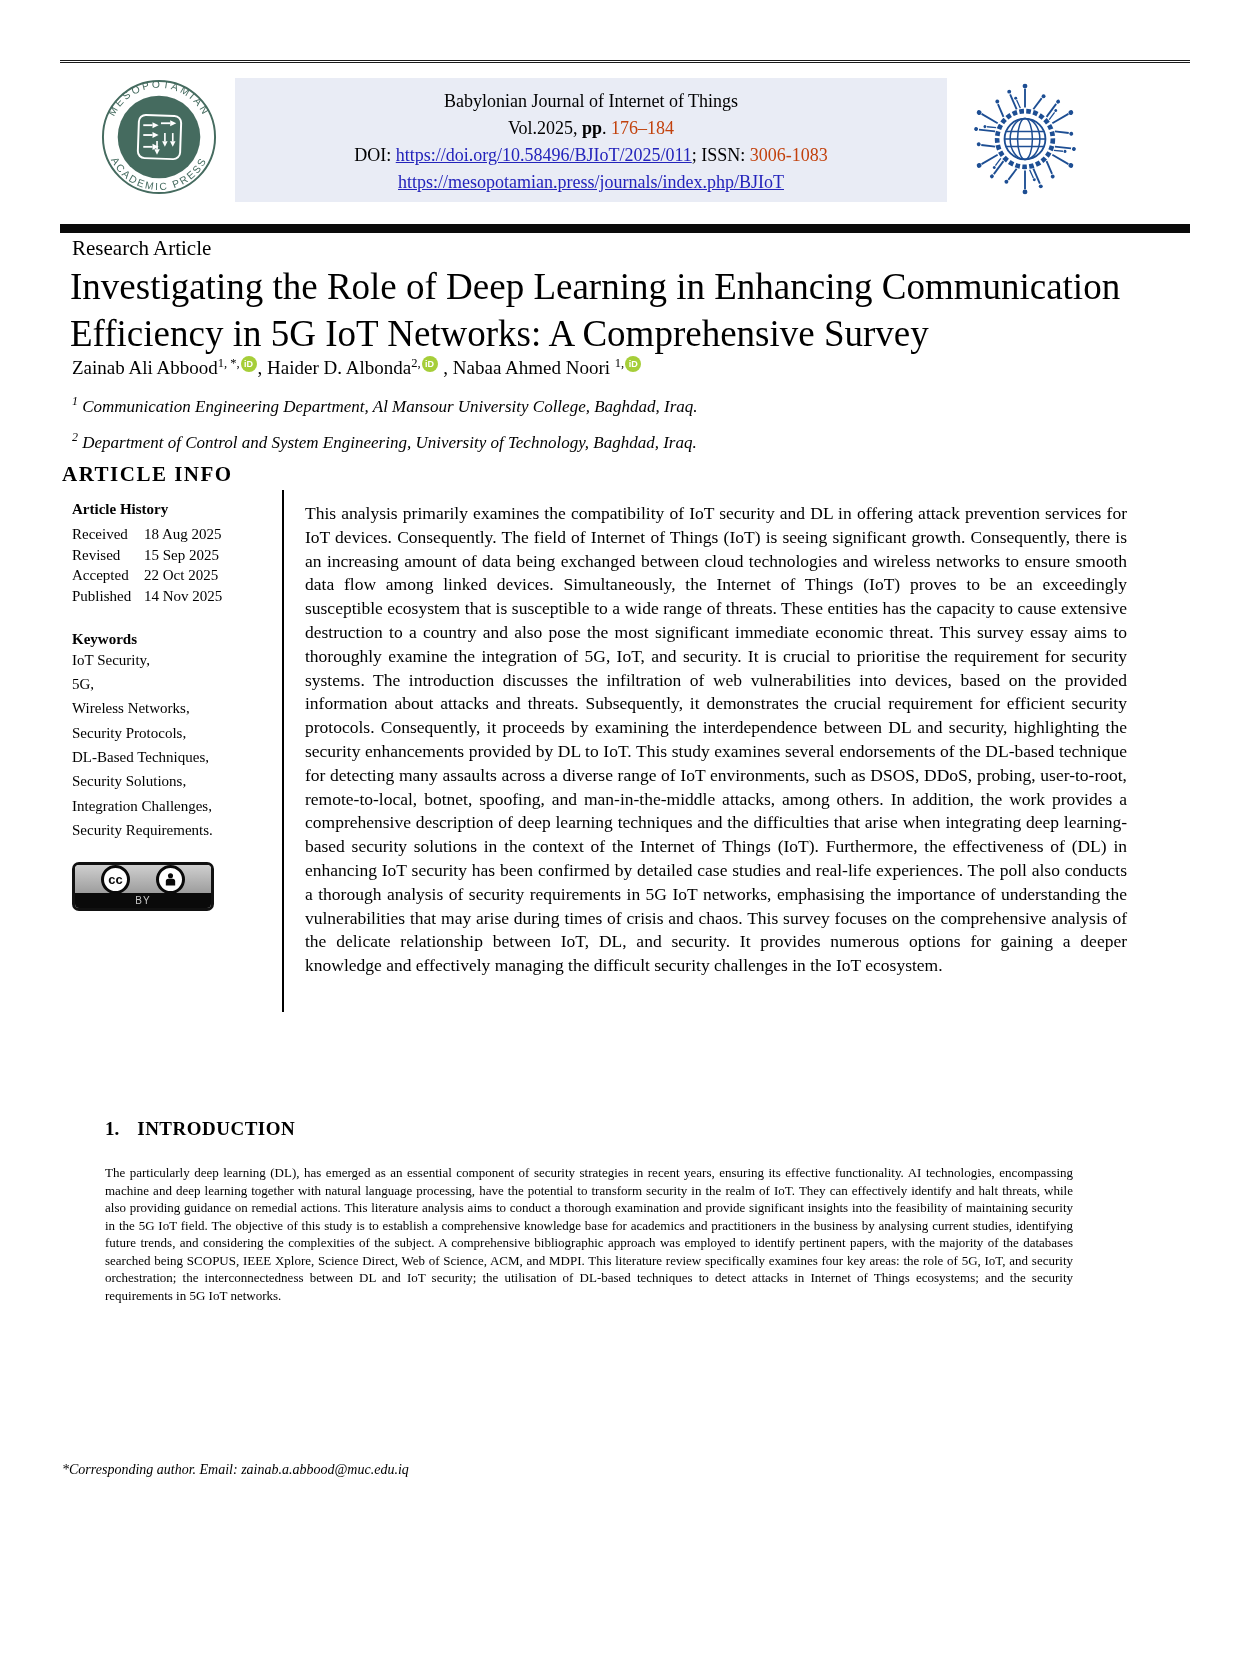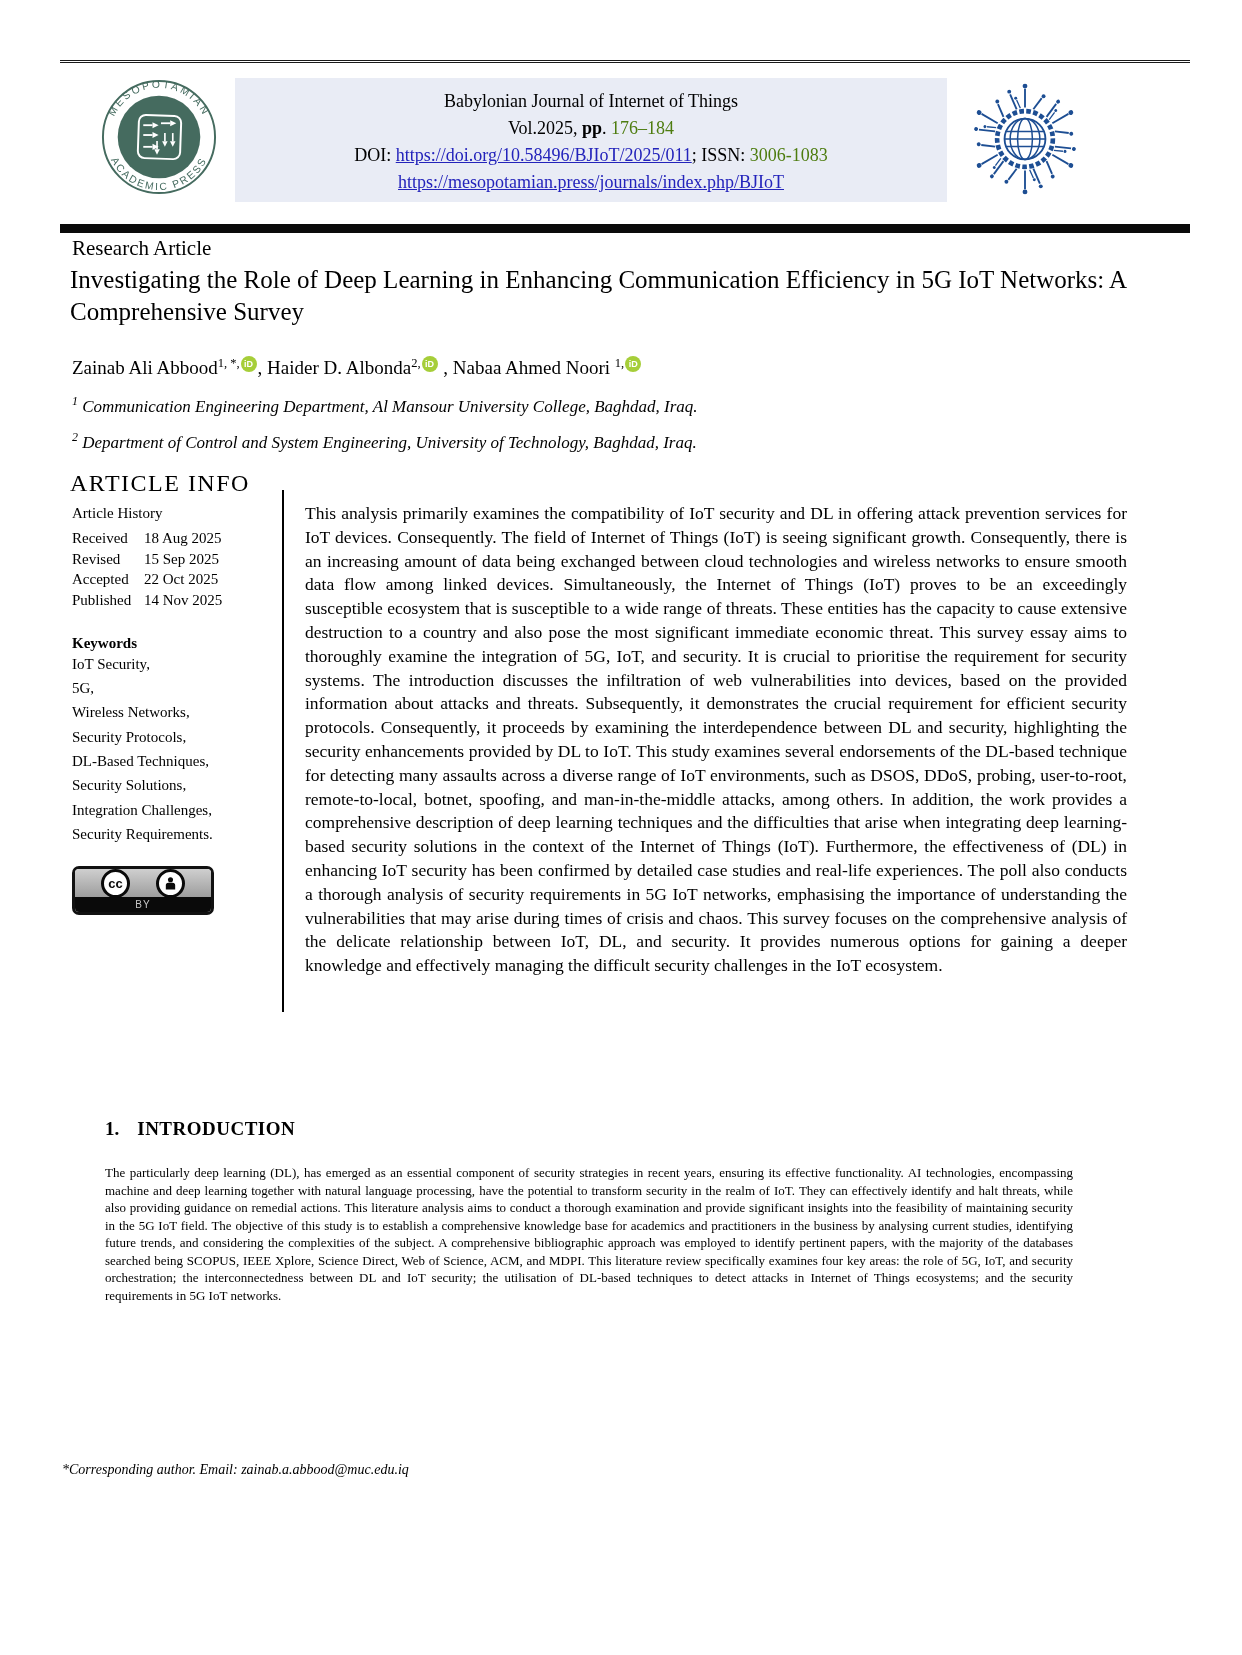--- a/index.html
+++ b/index.html
@@ -8,39 +8,39 @@
     font-family:"Liberation Serif", serif;color:#000;overflow:hidden;
   }
   .top-rule{position:absolute;left:60px;top:60px;width:1130px;border-top:3px double #1a1a1a;}
   .header-row{position:absolute;left:60px;top:76px;width:1130px;height:142px;}
   .press-logo{position:absolute;left:40px;top:2px;width:118px;height:118px;}
   .header-box{
     position:absolute;left:175px;top:2px;width:712px;height:124px;background:#e9ecf5;
     text-align:center;box-sizing:border-box;padding-top:10px;font-size:18px;line-height:1.5;
   }
   .hdr-bold{font-weight:bold;}
-  .blue-text{color:#4d7c0f;}
+  .blue-text{color:#c2410c;}
   a.hdr-link{color:#2323bb;text-decoration:underline;cursor:pointer;}
   .circuit-logo{position:absolute;left:900px;top:-2px;width:130px;height:130px;}
   .thick-bar{position:absolute;left:60px;top:224px;width:1130px;height:9px;background:#0a0a0a;}
   .research-article{position:absolute;left:72px;top:236px;font-size:21px;}
-  .paper-title{position:absolute;left:70px;top:264px;width:1065px;font-size:25px;line-height:1.26;font-weight:normal;margin:0;}
+  .paper-title{position:absolute;left:70px;top:264px;width:1065px;font-size:37px;line-height:1.26;font-weight:normal;margin:0;}
   .authors{position:absolute;left:72px;top:344px;width:1120px;font-size:19px;}
   .authors sup{font-size:0.66em;}
   .orcid-icon{
     display:inline-block;width:16px;height:16px;border-radius:50%;background:#A6CE39;color:#fff;
     font-family:"Liberation Sans", sans-serif;font-size:9px;font-weight:bold;text-align:center;
     line-height:16px;vertical-align:super;margin:12px 1px;cursor:pointer;
   }
   .affiliations{position:absolute;left:72px;top:394px;font-size:17px;font-style:italic;}
   .affil-line{margin-bottom:13px;}
   .affil-line sup{font-size:0.7em;}
   .article-info{position:absolute;left:62px;top:462px;width:215px;}
-  .ai-heading{font-size:24px;font-weight:normal;letter-spacing:1.5px;margin:8px;}
-  .ai-sub{font-weight:normal;font-size:15px;margin-top:8px;margin-left:10px;}
+  .ai-heading{font-size:21px;font-weight:bold;letter-spacing:1.5px;margin:0;}
+  .ai-sub{font-weight:bold;font-size:15px;margin-top:14px;margin-left:10px;}
   .history{margin-top:6px;margin-left:10px;font-size:15px;line-height:1.38;}
   .hist-label{display:inline-block;min-width:72px;}
   .keywords-block{margin-top:24px;margin-left:10px;font-size:15px;}
   .kw-heading{font-weight:bold;font-size:15px;}
   .kw-line{line-height:1.62;}
   .cc-badge{margin-top:20px;margin-left:10px;width:136px;border:3px solid #111;border-radius:7px;overflow:hidden;cursor:pointer;}
   .cc-top{height:28px;background:linear-gradient(#cfcfcf,#9d9d9d);display:flex;align-items:center;justify-content:space-evenly;}
   .cc-circle{width:29px;height:29px;border-radius:50%;background:#fff;border:3px solid #0a0a0a;box-sizing:border-box;
     display:flex;align-items:center;justify-content:center;font-family:"Liberation Sans", sans-serif;
     font-weight:bold;font-size:13px;color:#0a0a0a;}

